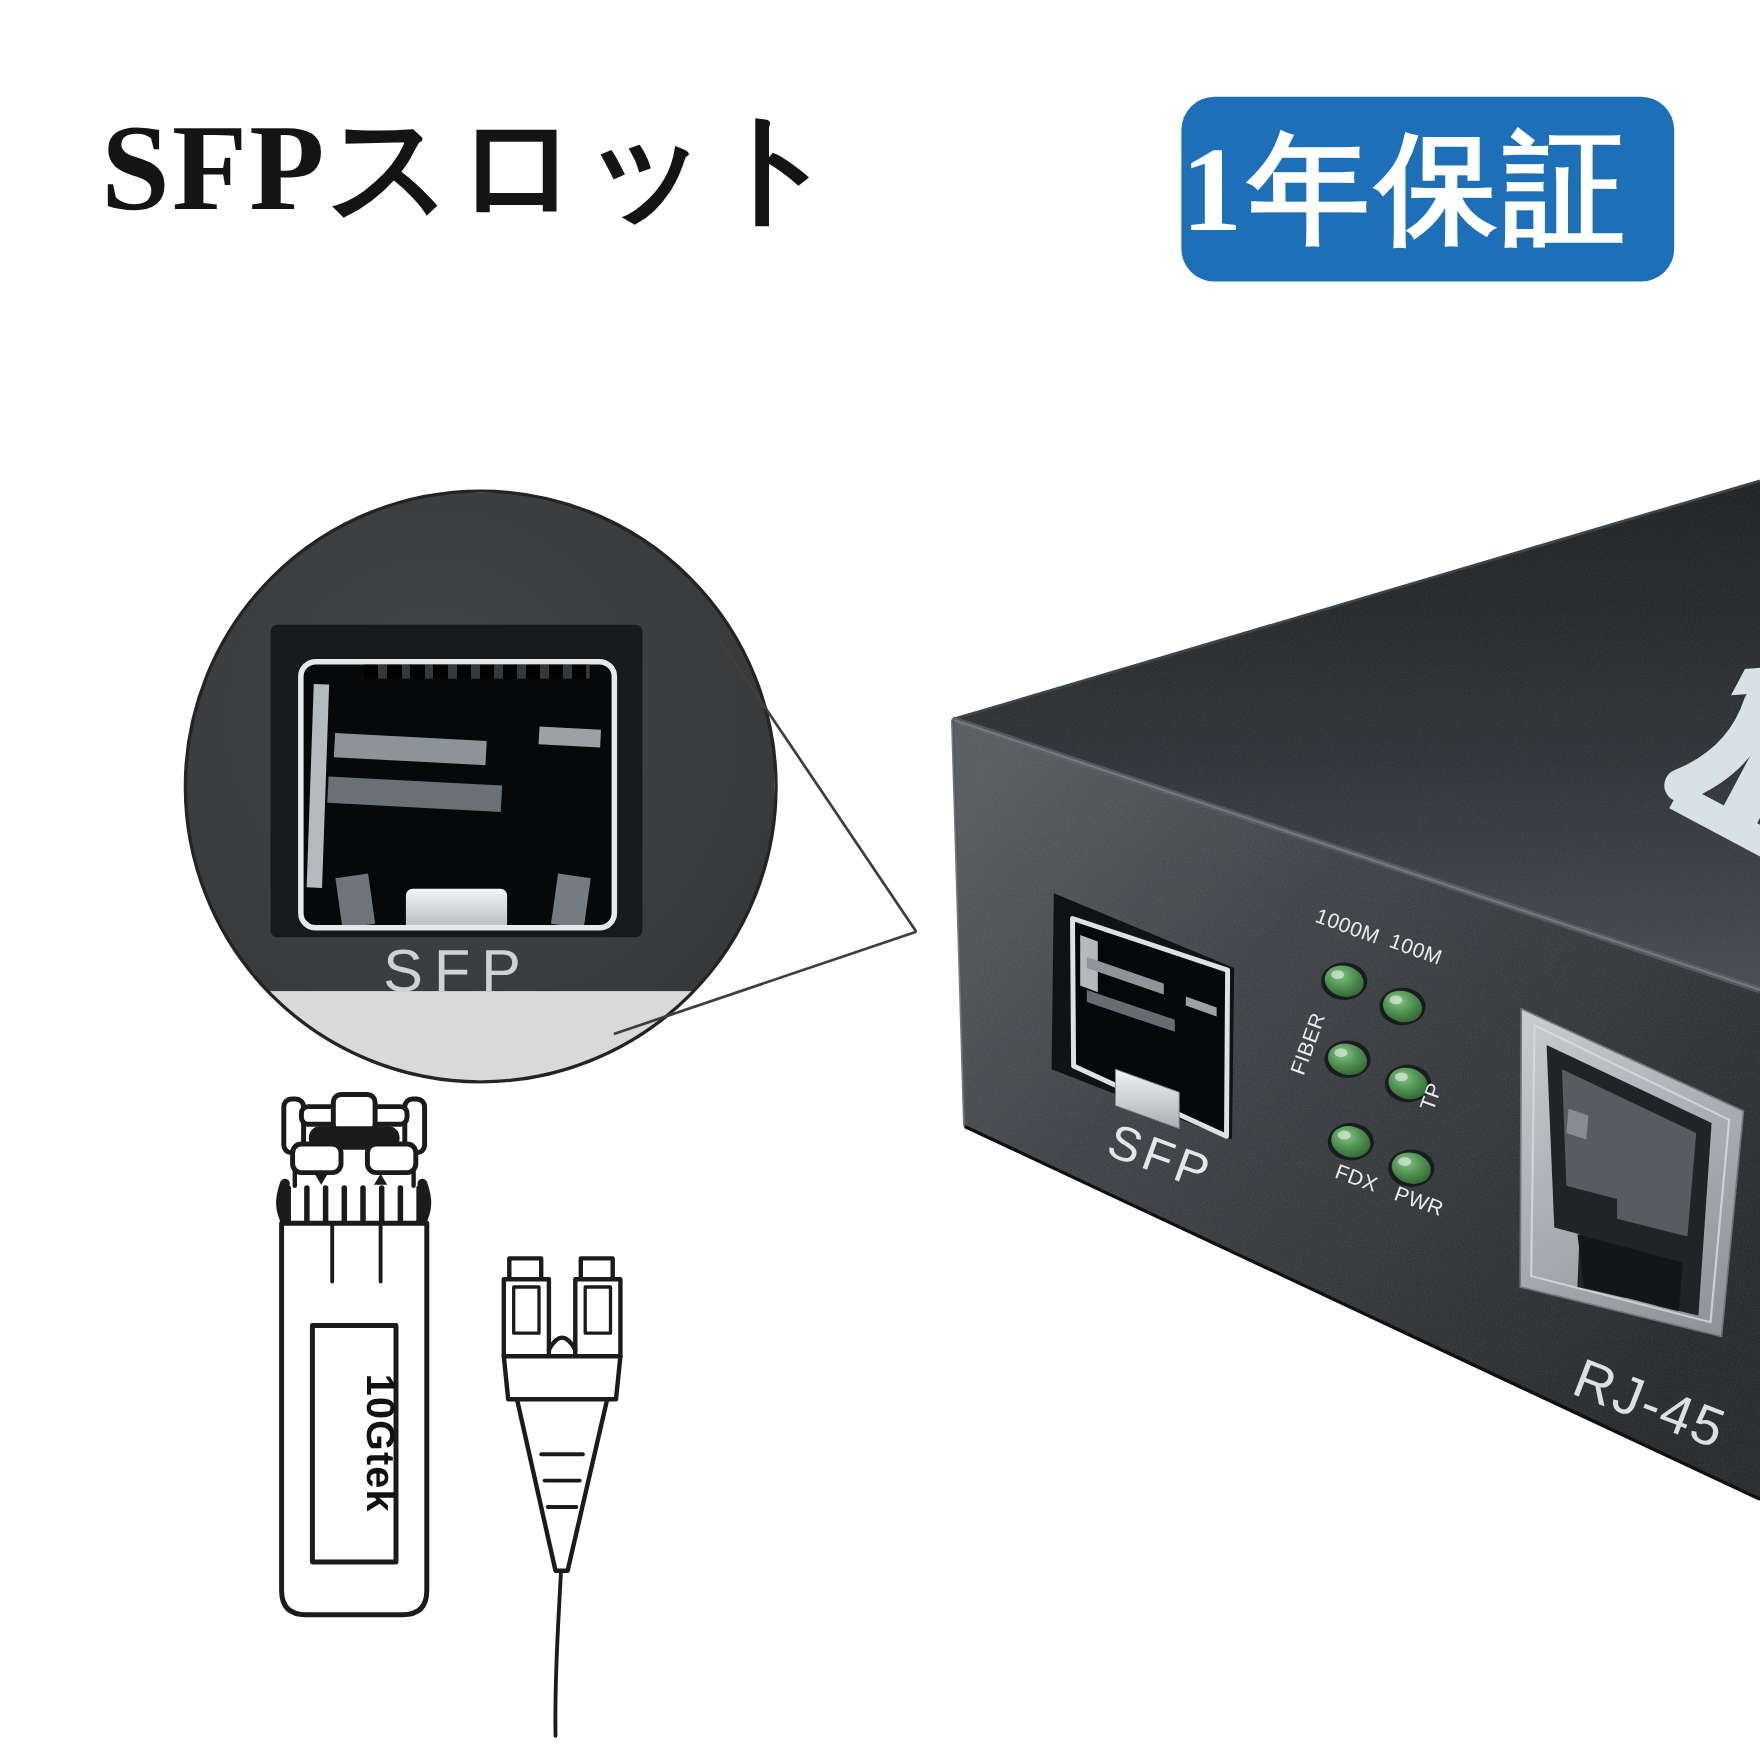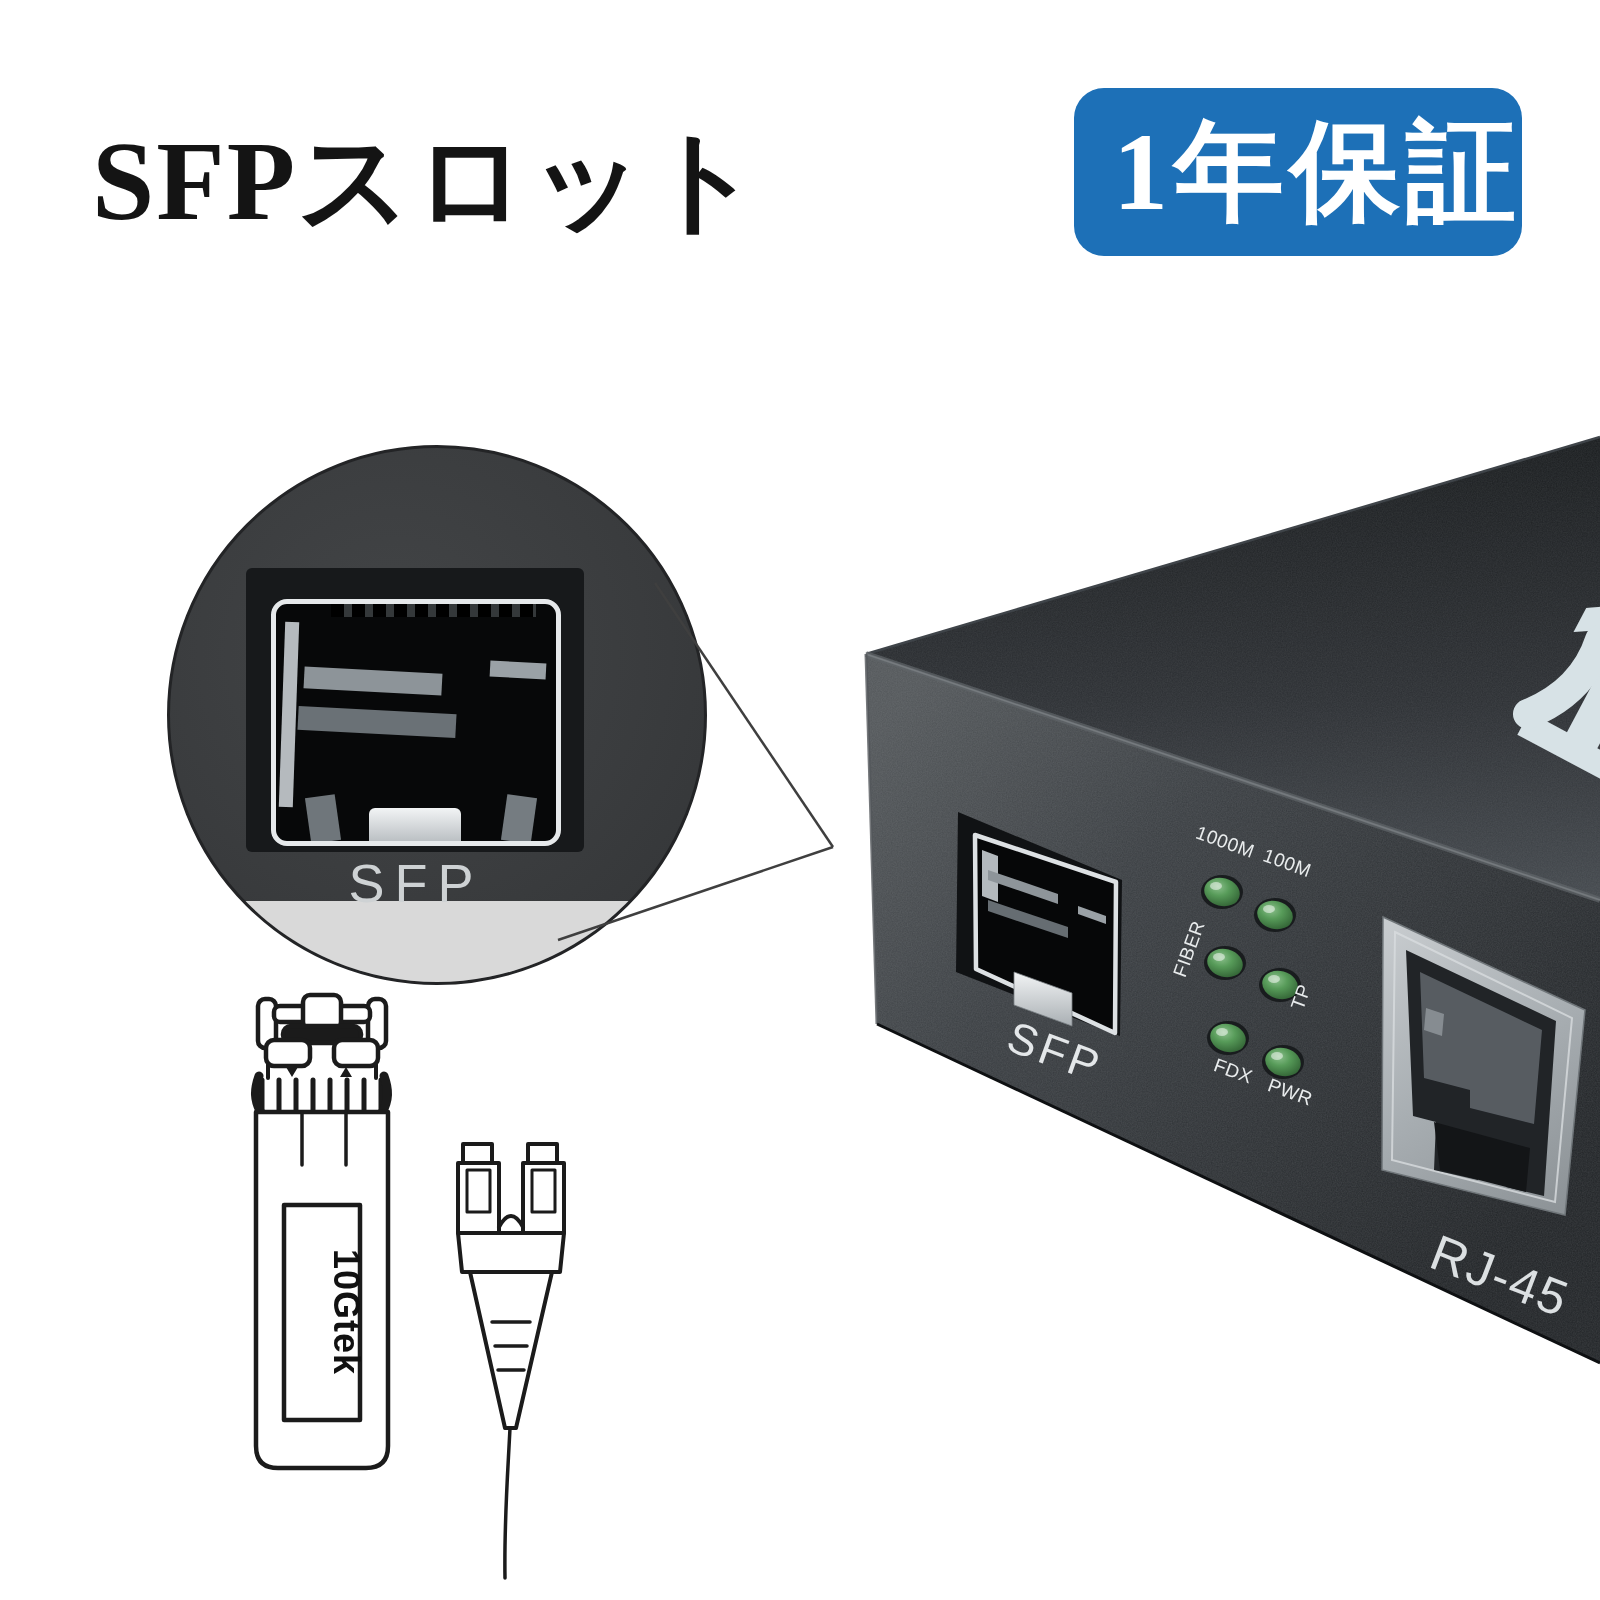--- a/index.html
+++ b/index.html
@@ -2,25 +2,25 @@
 <html><head>
 <meta charset="utf-8">
 <style>
   html,body{margin:0;padding:0;background:#fff;}
   #canvas{position:relative;width:1600px;height:1600px;background:#ffffff;overflow:hidden;
           font-family:"Liberation Sans","DejaVu Sans",sans-serif;}
 
   
   .heading{position:absolute;left:92px;top:88px;color:#141414;
            font-family:"Liberation Serif","DejaVu Serif",serif;font-weight:bold;
-           font-size:112px;line-height:1.17;letter-spacing:2px;white-space:nowrap;margin-top:28px;}
+           font-size:112px;line-height:1.17;letter-spacing:2px;white-space:nowrap;}
 
   
   .badge{position:absolute;left:1074px;top:88px;width:448px;height:168px;
-         background:#1d70b7;border-radius:30px;display:flex;align-items:center;justify-content:flex-end;}
+         background:#1d70b7;border-radius:30px;display:flex;align-items:center;justify-content:flex-start;}
   .badge span{color:#ffffff;font-family:"Liberation Serif","DejaVu Serif",serif;
               font-weight:bold;font-size:110px;letter-spacing:6px;}
 
   
   .callout-circle{position:absolute;left:167px;top:445px;width:540px;height:540px;border-radius:50%;
       overflow:hidden;border:3px solid #232426;box-sizing:border-box;
       background:radial-gradient(circle at 42% 38%, #434547 0%, #3a3c3e 55%, #323436 100%);}
   .chord{position:absolute;left:0;top:453px;width:100%;height:87px;background:#d9d9d9;}
   .c-recess{position:absolute;left:76px;top:120px;width:338px;height:284px;background:#17191b;border-radius:6px;}
   .c-frame{position:absolute;left:101px;top:151px;width:290px;height:247px;background:#070809;

